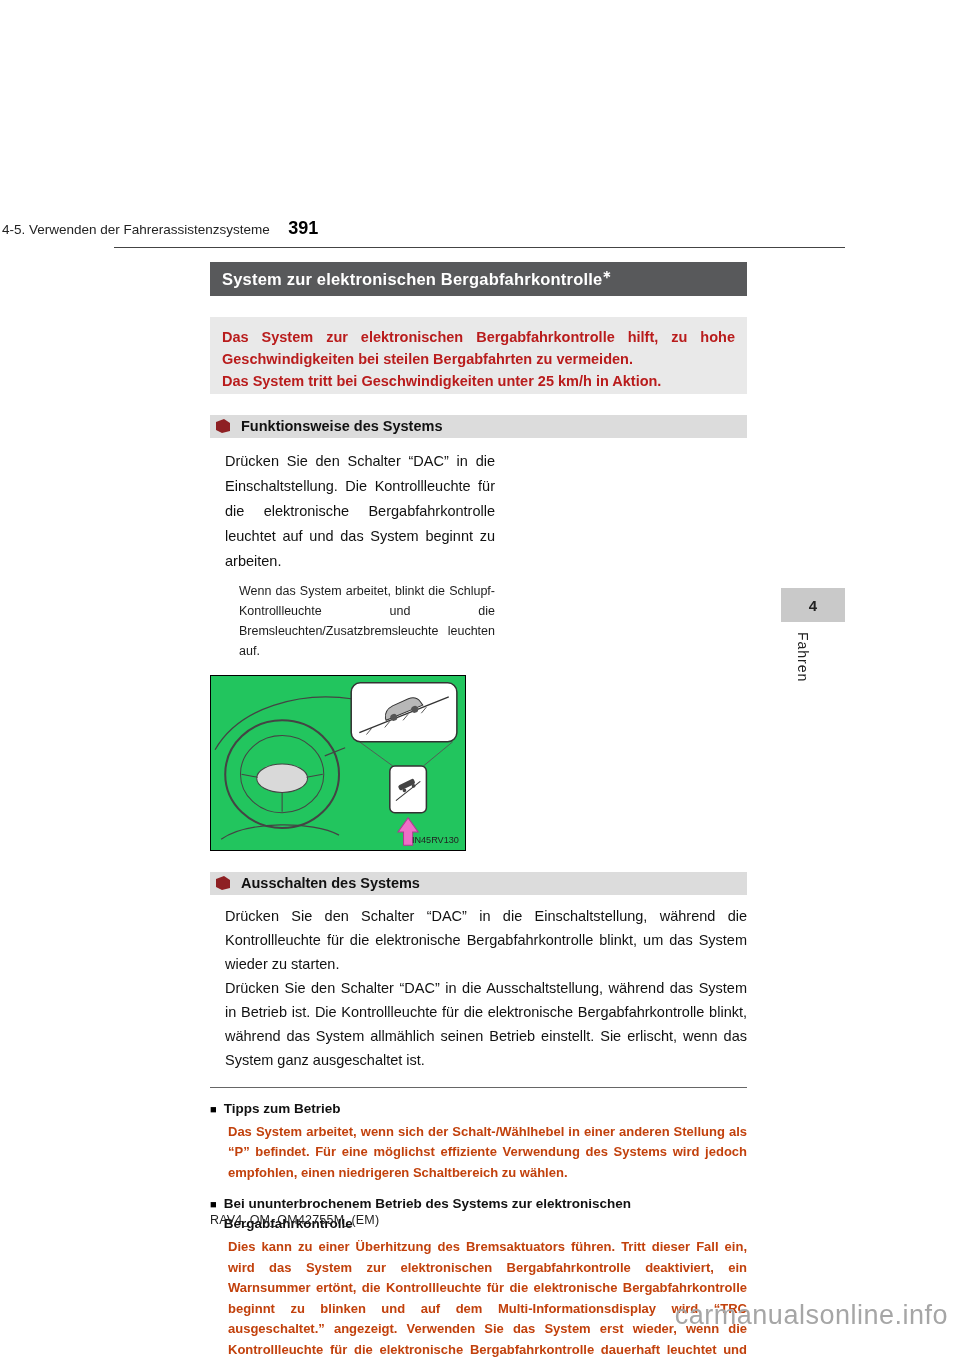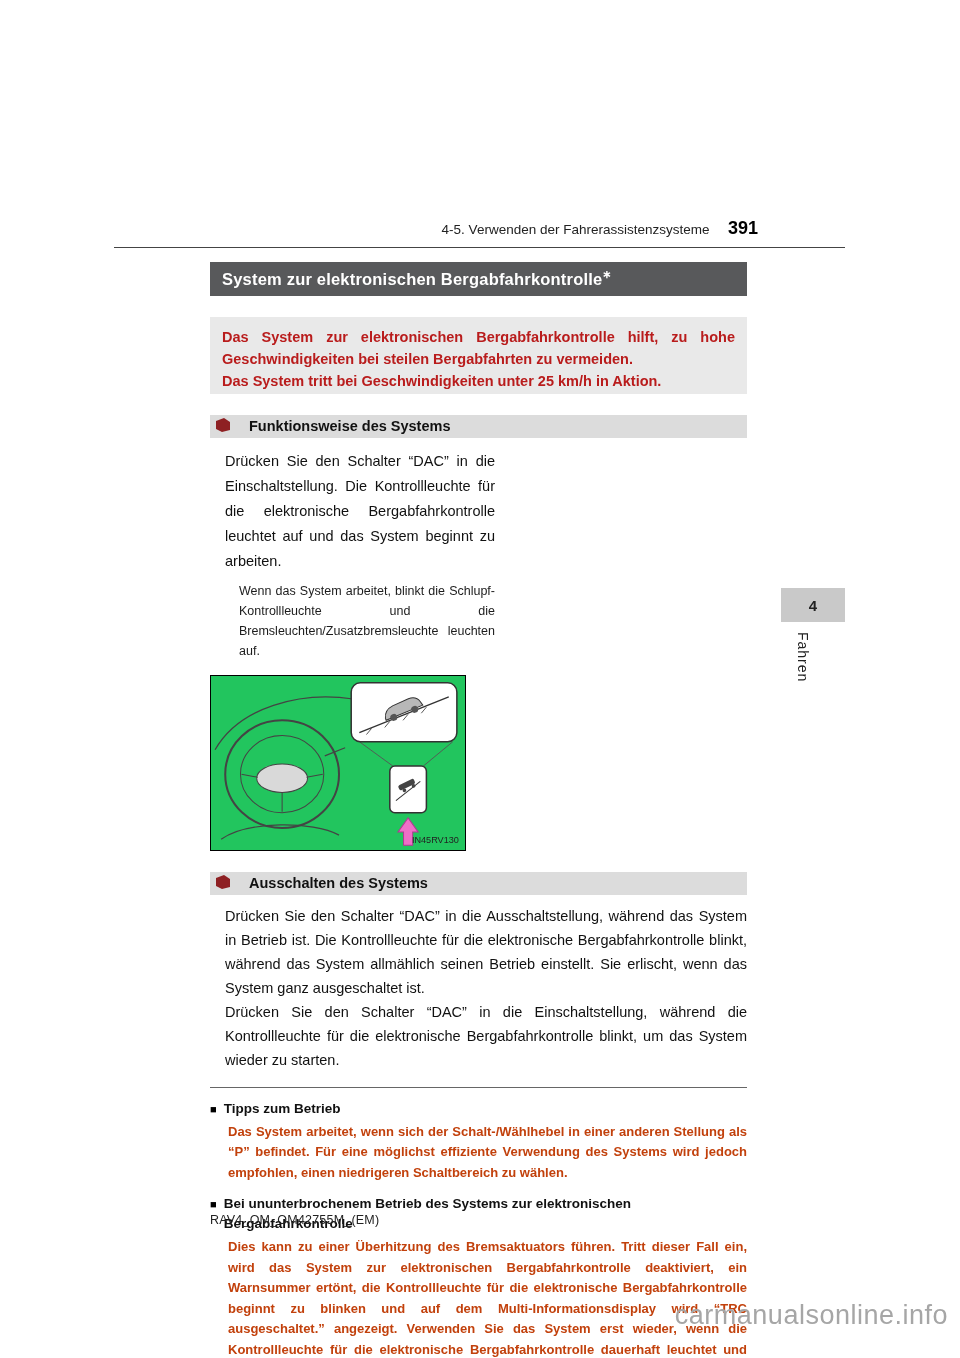--- a/index.html
+++ b/index.html
@@ -3,21 +3,21 @@
 <meta charset="utf-8">
 <style>
   html,body { margin:0; padding:0; }
   body {
     width:960px; height:1358px; position:relative; background:#ffffff;
     font-family:"Liberation Sans", sans-serif; color:#111; overflow:hidden;
   }
   .page { position:absolute; inset:0; }
 
   
-  .header-row { position:absolute; top:218px; left:16px; width:742px; text-align:right; white-space:nowrap; }
+  .header-row { position:absolute; top:218px; left:2px; width:742px; text-align:left; white-space:nowrap; }
   .hdr-section { font-size:13.5px; color:#222; }
   .hdr-page { font-size:18px; font-weight:bold; margin-left:14px; color:#000; }
   .header-rule { position:absolute; top:247px; left:114px; width:731px; height:0; border-top:1px solid #444; }
 
   
   .content { position:absolute; left:210px; top:262px; width:537px; }
 
   .title-bar {
     background:var(--title-bar-bg,#58595b); color:#fff; font-weight:bold;
     font-size:16.5px; padding:6px 10px 7px 12px; letter-spacing:.2px;
@@ -25,21 +25,21 @@
   .title-bar sup { font-size:11px; }
 
   .intro-box {
     background:var(--intro-box-bg,#e9e9e9); margin-top:21px; padding:9px 12px 2px 12px;
     font-weight:bold; font-size:14.5px; line-height:22px; color:#b91c1c;
   }
   .intro-box p { margin:0; text-align:justify; }
 
   .section-header {
     margin-top:21px; background:var(--section-bar-bg,#dcdcdc);
-    display:flex; gap:19px; padding:3px 8px 4px 6px;
+    display:flex; align-items:center; gap:11px; padding:3px 8px 4px 6px;
     font-weight:bold; font-size:14.5px;
   }
   .marker { width:14px; height:14px; flex:0 0 auto; }
 
   .two-col { display:flex; margin-top:11px; gap:14px;flex-direction:column; }
   .col-text { width:270px; padding-left:15px; }
   .col-text .body { font-size:14.5px; line-height:25px; text-align:justify; margin:0; }
   .col-text .subnote { margin:7px 0 0 0; padding-left:14px; font-size:12.5px; line-height:20px; text-align:justify; color:#1c1c1c; }
 
   .figure {
@@ -158,22 +158,22 @@
       </div>
     </div>
 
     <div class="section-header">
       <svg class="marker" viewBox="0 0 14 14">
         <polygon points="0,3 8,0 14,4 14,12 6,14 0,11" style="fill:var(--section-marker,#8e2023)"></polygon>
       </svg>
       <span>Ausschalten des Systems</span>
     </div>
 
+    <p class="para">Drücken Sie den Schalter “DAC” in die Einschaltstellung, während die Kontrollleuchte für die elektronische Bergabfahrkontrolle blinkt, um das System wieder zu starten.</p>
     <p class="para">Drücken Sie den Schalter “DAC” in die Ausschaltstellung, während das System in Betrieb ist. Die Kontrollleuchte für die elektronische Bergabfahrkontrolle blinkt, während das System allmählich seinen Betrieb einstellt. Sie erlischt, wenn das System ganz ausgeschaltet ist.</p>
-    <p class="para">Drücken Sie den Schalter “DAC” in die Einschaltstellung, während die Kontrollleuchte für die elektronische Bergabfahrkontrolle blinkt, um das System wieder zu starten.</p>
 
     <hr class="divider">
 
     <div class="note">
       <div class="note-title">
         <span class="note-bullet">■</span>
         <span>Tipps zum Betrieb</span>
       </div>
       <p class="note-body">Das System arbeitet, wenn sich der Schalt-/Wählhebel in einer anderen Stellung als “P” befindet. Für eine möglichst effiziente Verwendung des Systems wird jedoch empfohlen, einen niedrigeren Schaltbereich zu wählen.</p>
     </div>

